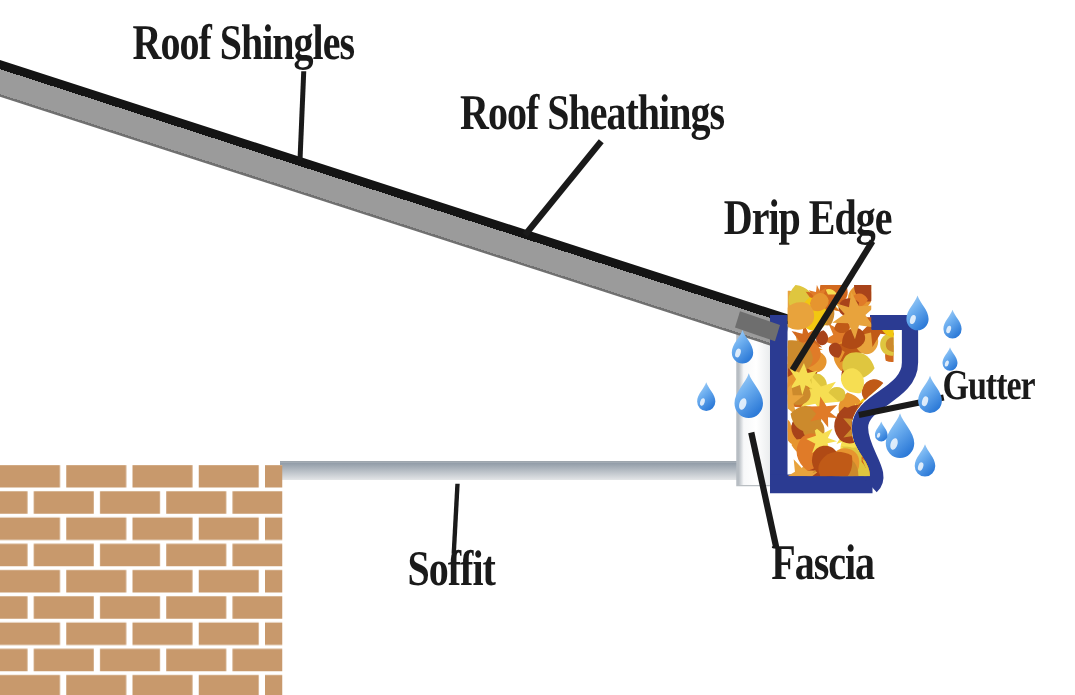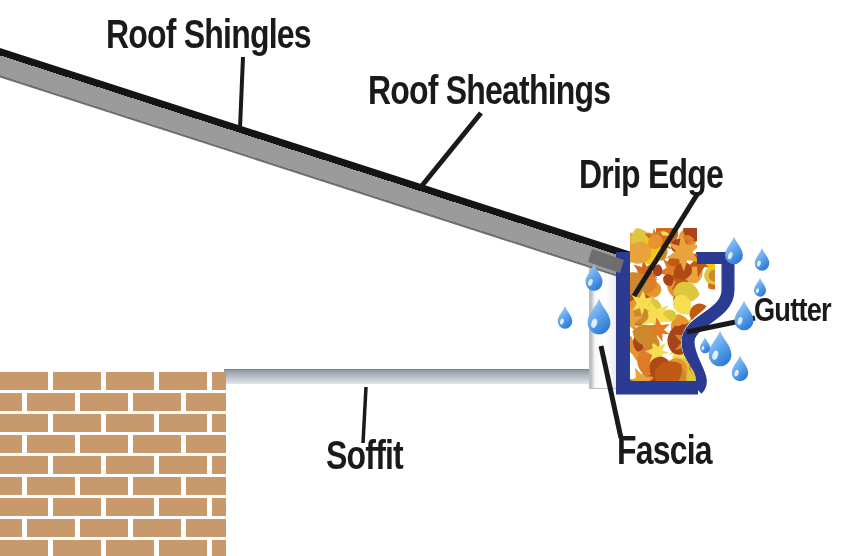--- a/index.html
+++ b/index.html
@@ -1,18 +1,18 @@
 <!DOCTYPE html>
 <html style="--shingle: #141414; --sheathing: #9b9b9b; --sheathing-edge: #707070; --drip-edge-metal: #6e6e6e; --gutter: #2b3b92; --brick: #c8996c; --mortar: #ffffff; --soffit-top: #8f9aa6; --soffit-bottom: #e3e5e7; --label: #1a1a1a; --line: #1a1a1a; --drop-light: #b4d9f8; --drop-mid: #6fb0f0; --drop-dark: #2e7bd8;"><head>
 <meta charset="utf-8">
 <style>
   html,body{margin:0;padding:0;background:#ffffff;}
   #stage{
     position:relative;width:860px;height:556px;overflow:hidden;background:#fff;
-    font-family:Liberation Sans, sans-serif;
+    font-family:Liberation Serif, serif;
   }
   .layer{position:absolute;left:0;top:0;}
   
   #roof-band{
     position:absolute;left:0;top:48px;width:666px;height:28px;
     transform:rotate(17.9deg);transform-origin:0 0;
     background:linear-gradient(180deg,var(--shingle) 0 7px,var(--sheathing) 7px 26px,var(--sheathing-edge) 26px 28px);
   }
   
   #fascia-board{

